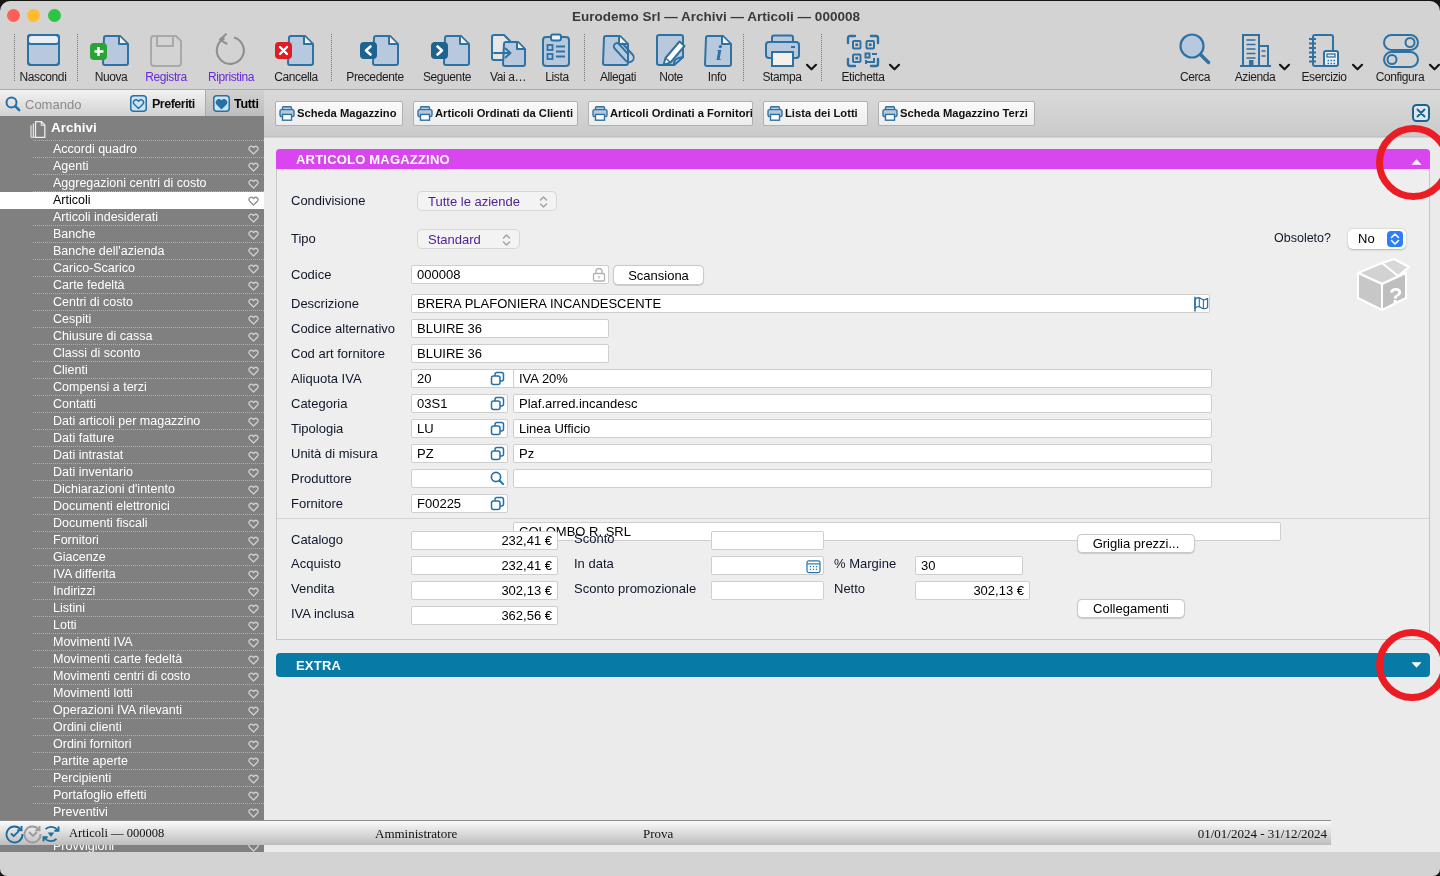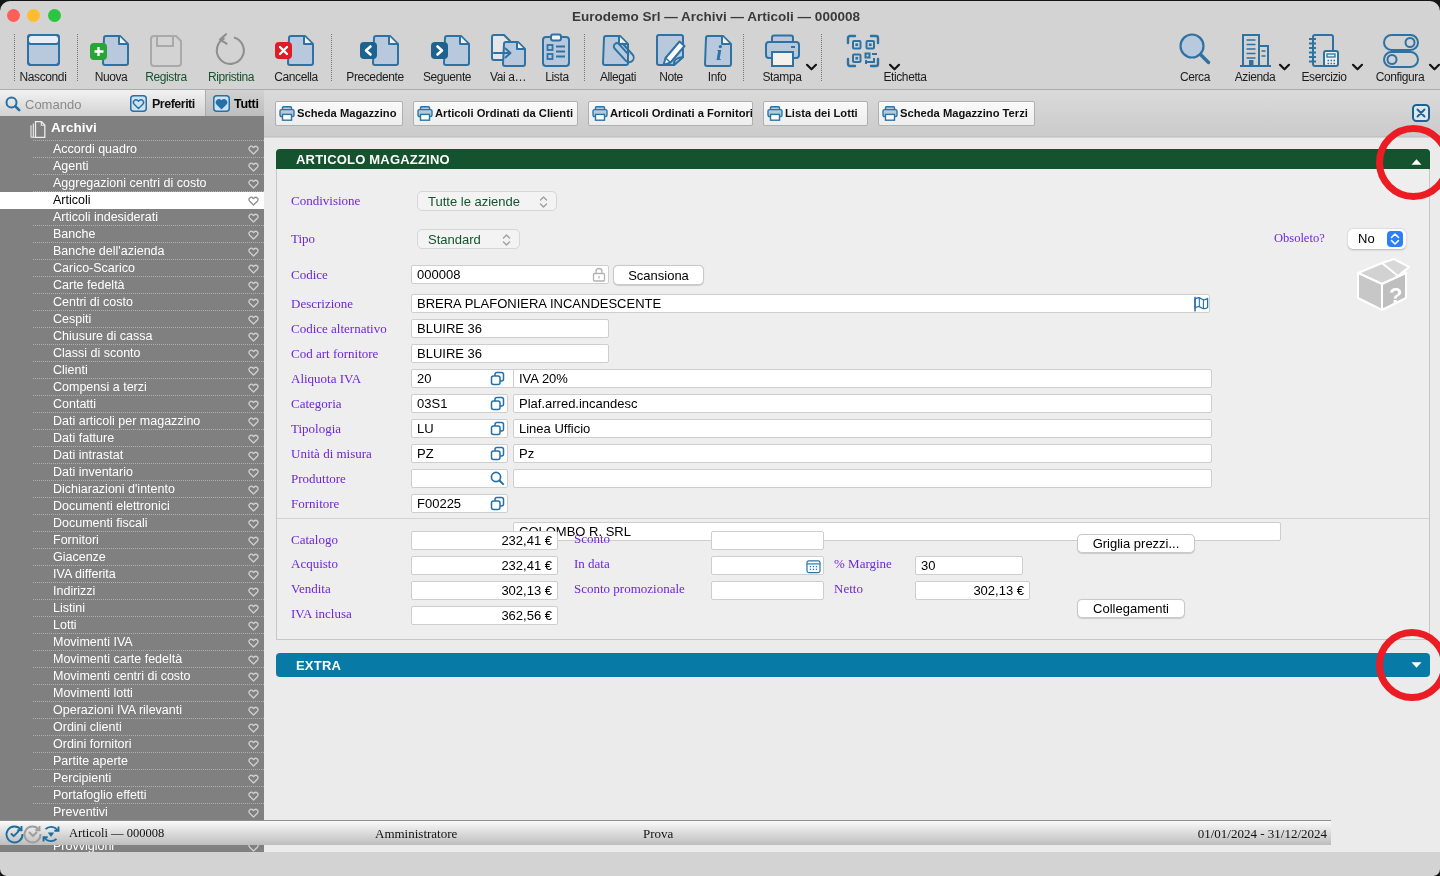--- a/index.html
+++ b/index.html
@@ -2,45 +2,45 @@
 <html><head><meta charset="utf-8"><style>
 
 *{margin:0;padding:0;box-sizing:border-box}
 html,body{width:1440px;height:876px;overflow:hidden;background:#151515;font-family:"Liberation Sans",sans-serif;}
 #win{position:absolute;left:0;top:1px;width:1440px;height:875px;background:#d3d3d3;border-radius:10px 10px 7px 7px;overflow:hidden;}
 .abs{position:absolute}
 
 #title{position:absolute;left:-4px;top:0;width:100%;height:30px;text-align:center;font-size:13.5px;font-weight:bold;color:#3a3a3a;line-height:32px;}
 .tl{position:absolute;top:8px;width:13px;height:13px;border-radius:50%;}
 .tbl{position:absolute;top:69px;width:90px;text-align:center;font-size:12px;letter-spacing:-0.4px;color:#1c1c1c;}
-.tbl.dis{color:#14532d}
+.tbl.dis{color:#6d28d9}
 .vsep{position:absolute;top:33px;height:47px;width:0;border-left:1.5px dotted #777;}
 #toolbar-border{position:absolute;top:88px;left:0;width:100%;height:1px;background:#ababab;}
 
 #lhead{position:absolute;left:0;top:89px;width:264px;height:26px;background:linear-gradient(#f2f2f2,#d2d2d2);}
 #tuttiseg{position:absolute;left:205px;top:89px;width:59px;height:26px;background:linear-gradient(#d2d2d2,#bdbdbd);border-left:1px solid #ababab;}
 
 #tabstrip{position:absolute;left:264px;top:89px;width:1176px;height:47px;background:linear-gradient(#dadada,#cbcbcb);border-bottom:1px solid #c2c2c2;}
 .tabbtn{position:absolute;top:100px;height:25px;background:linear-gradient(#fafafa,#ededed);border:1px solid #b0b0b0;border-radius:2px;font-size:11.2px;font-weight:600;color:#111;line-height:23px;padding-left:21px;white-space:nowrap;overflow:hidden;}
 
 #sidebar{position:absolute;left:0;top:115px;width:264px;height:736px;background:#808080;overflow:hidden;}
 .srow{position:absolute;left:0;width:264px;height:17px;font-size:12.5px;color:#fff;line-height:17px;}
 .srow::before{content:"";position:absolute;left:33px;width:231px;top:-1px;border-top:1px dotted rgba(255,255,255,.38);}
 .srow .t{position:absolute;left:53px;top:0;white-space:nowrap}
 .srow.sel{background:#fff;color:#000;}
 
 #main{position:absolute;left:264px;top:137px;width:1176px;height:714px;background:#ebebeb;}
 #panel{position:absolute;left:276px;top:148px;width:1154px;height:491px;background:#efeeef;border:1px solid #c6c6c6;border-top:none;border-radius:4px 4px 0 0;}
-#phead{position:absolute;left:276px;top:148px;width:1154px;height:20px;background:#14532d;border-radius:4px 4px 0 0;color:#fff;font-size:13px;font-weight:bold;line-height:21px;letter-spacing:.2px;}
+#phead{position:absolute;left:276px;top:148px;width:1154px;height:20px;background:#d946ef;border-radius:4px 4px 0 0;color:#fff;font-size:13px;font-weight:bold;line-height:21px;letter-spacing:.2px;}
 #extra{position:absolute;left:276px;top:652px;width:1154px;height:24px;background:#077aa6;border-radius:4px;color:#fff;font-size:13px;font-weight:bold;line-height:25px;letter-spacing:.2px;}
-.lbl{position:absolute;font-size:13px;color:#6d28d9;white-space:nowrap;font-family:Liberation Serif, serif;}
+.lbl{position:absolute;font-size:13px;color:#0f172a;white-space:nowrap;}
 .inp{position:absolute;background:#fff;border:1px solid #cecece;border-radius:2px;font-size:13px;color:#000;padding:0 5px;line-height:18px;height:19px;white-space:nowrap;}
 .inp.r{text-align:right}
 .btn{position:absolute;background:#fff;border:1px solid #c9c9c9;border-radius:5px;font-size:13px;color:#000;text-align:center;box-shadow:0 .5px 1px rgba(0,0,0,.15);}
-.ddis{position:absolute;background:#f3f3f3;border:1px solid #d6d6d6;border-radius:5px;font-size:13px;color:#14532d;padding-left:10px;}
+.ddis{position:absolute;background:#f3f3f3;border:1px solid #d6d6d6;border-radius:5px;font-size:13px;color:#4c1d95;padding-left:10px;}
 
 #status{position:absolute;left:0;top:819px;width:1331px;height:25px;background:linear-gradient(#fafafa,#bdbdbd);border-top:1px solid #8f8f8f;font-size:12px;color:#111;font-family:Liberation Serif, serif;}
 .red-circle{position:absolute;border:7.5px solid #ec1c24;border-radius:50%;}
 svg{position:absolute;overflow:visible}
 </style></head><body>
 <div id="win">
 
 <div id="title">Eurodemo Srl — Archivi — Articoli — 000008</div>
 <div class="tl" style="left:7px;background:#fe5f57"></div>
 <div class="tl" style="left:27px;background:#febc2e"></div>
@@ -148,21 +148,21 @@
 <svg class="abs" style="left:845px;top:32px" width="36" height="36" viewBox="0 0 36 36">
       <path d="M3 10 v-5 q0-2 2-2 h5 M26 3 h5 q2 0 2 2 v5 M33 26 v5 q0 2-2 2 h-5 M10 33 h-5 q-2 0-2-2 v-5" fill="none" stroke="#2e72a3" stroke-width="2.4" stroke-linecap="round"></path>
       <rect x="8" y="8" width="7.5" height="7.5" rx="1" fill="none" stroke="#2e72a3" stroke-width="2"></rect>
       <rect x="10.4" y="10.4" width="2.7" height="2.7" fill="#2e72a3"></rect>
       <rect x="21.5" y="8" width="7.5" height="7.5" rx="1" fill="none" stroke="#2e72a3" stroke-width="2"></rect>
       <rect x="23.9" y="10.4" width="2.7" height="2.7" fill="#2e72a3"></rect>
       <rect x="8" y="21.5" width="7.5" height="7.5" rx="1" fill="none" stroke="#2e72a3" stroke-width="2"></rect>
       <rect x="10.4" y="23.9" width="2.7" height="2.7" fill="#2e72a3"></rect>
       <path d="M20.5 20.5 h4 v4 h-4 z M27 21 h5 M29 25 v4 h-8 M21 27 v4" fill="none" stroke="#2e72a3" stroke-width="2"></path>
     </svg>
-<div class="tbl" style="left:860px">Etichetta</div>
+<div class="tbl" style="left:818px">Etichetta</div>
 <svg class="abs" style="left:1177px;top:32px" width="36" height="36" viewBox="0 0 36 36">
       <circle cx="15" cy="13" r="11.5" fill="#b9c9dd" stroke="#2e72a3" stroke-width="2.2"></circle>
       <path d="M23.5 21.5 l8 8" stroke="#2e72a3" stroke-width="3.4" stroke-linecap="round"></path>
     </svg>
 <div class="tbl" style="left:1150px">Cerca</div>
 <svg class="abs" style="left:1237px;top:32px" width="36" height="36" viewBox="0 0 36 36">
       <rect x="6" y="2" width="16" height="31" fill="none" stroke="#2e72a3" stroke-width="2"></rect>
       <rect x="22" y="13" width="9" height="20" fill="none" stroke="#2e72a3" stroke-width="2"></rect>
       <path d="M9.5 7 h9 M9.5 11.5 h9 M9.5 16 h9 M9.5 20.5 h9 M9.5 25 h9 M24.5 18 h4 M24.5 23 h4" stroke="#2e72a3" stroke-width="1.6"></path>
       <path d="M3 33 h31" stroke="#2e72a3" stroke-width="2"></path>

